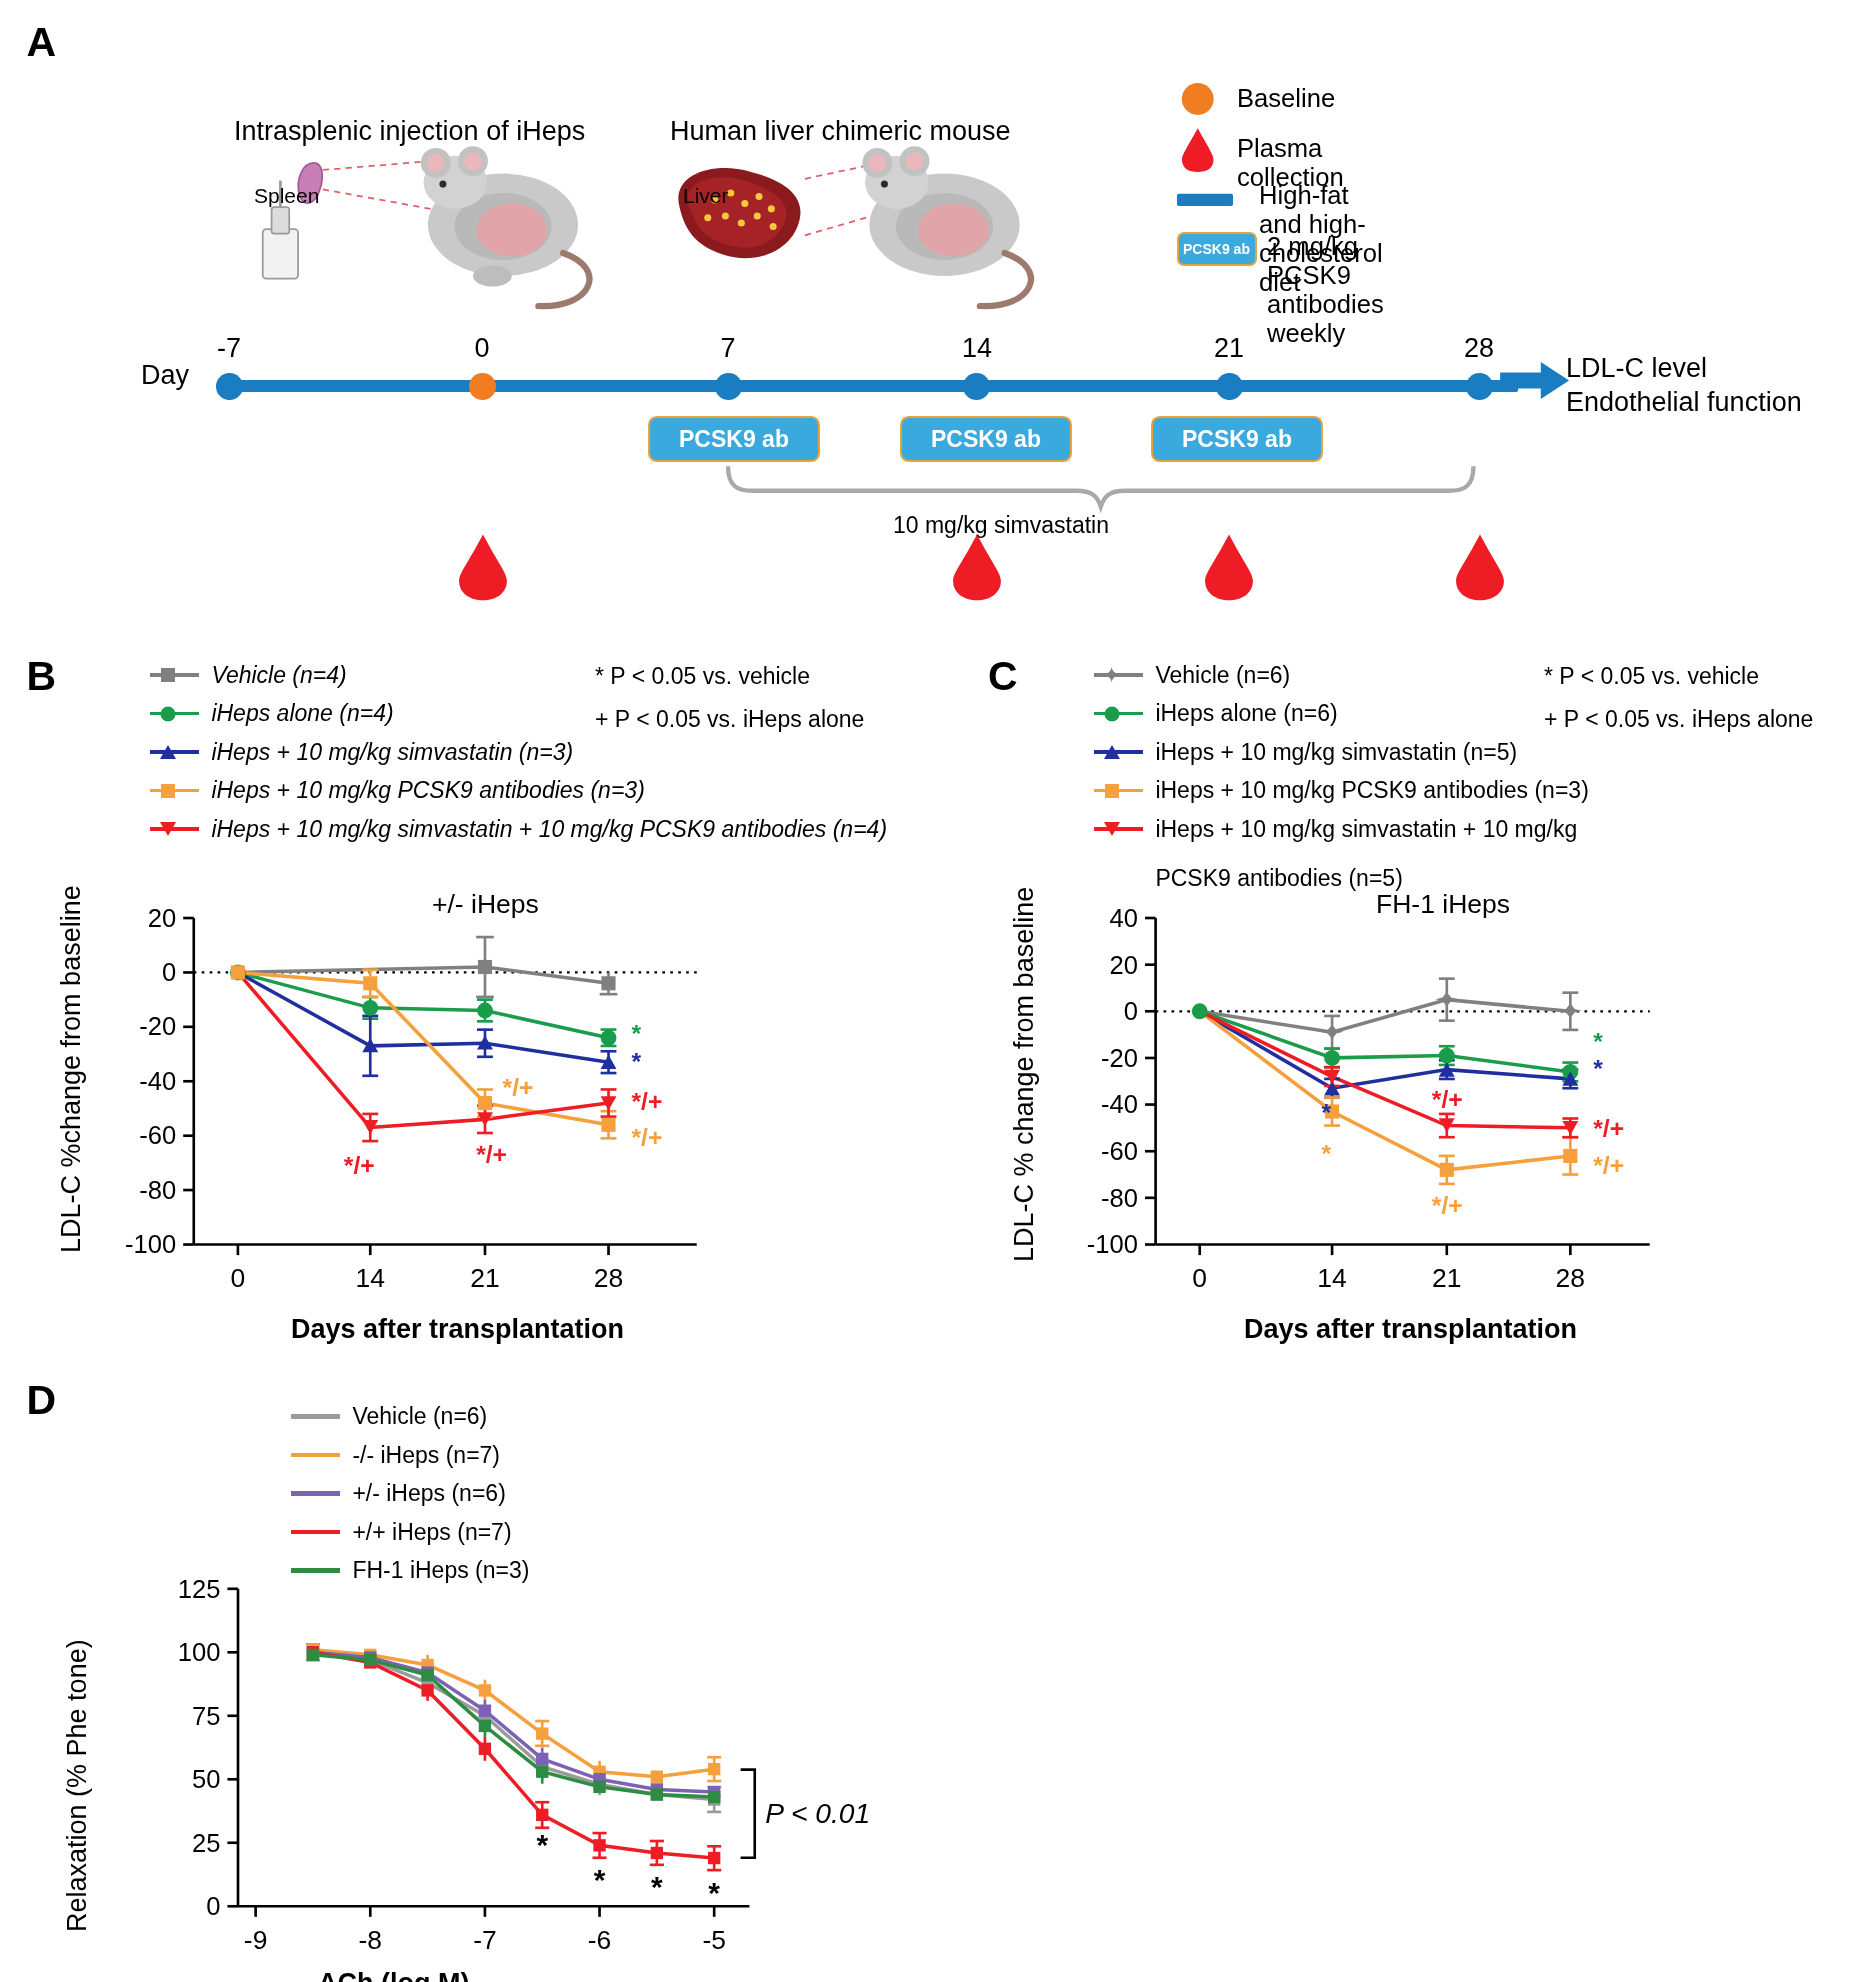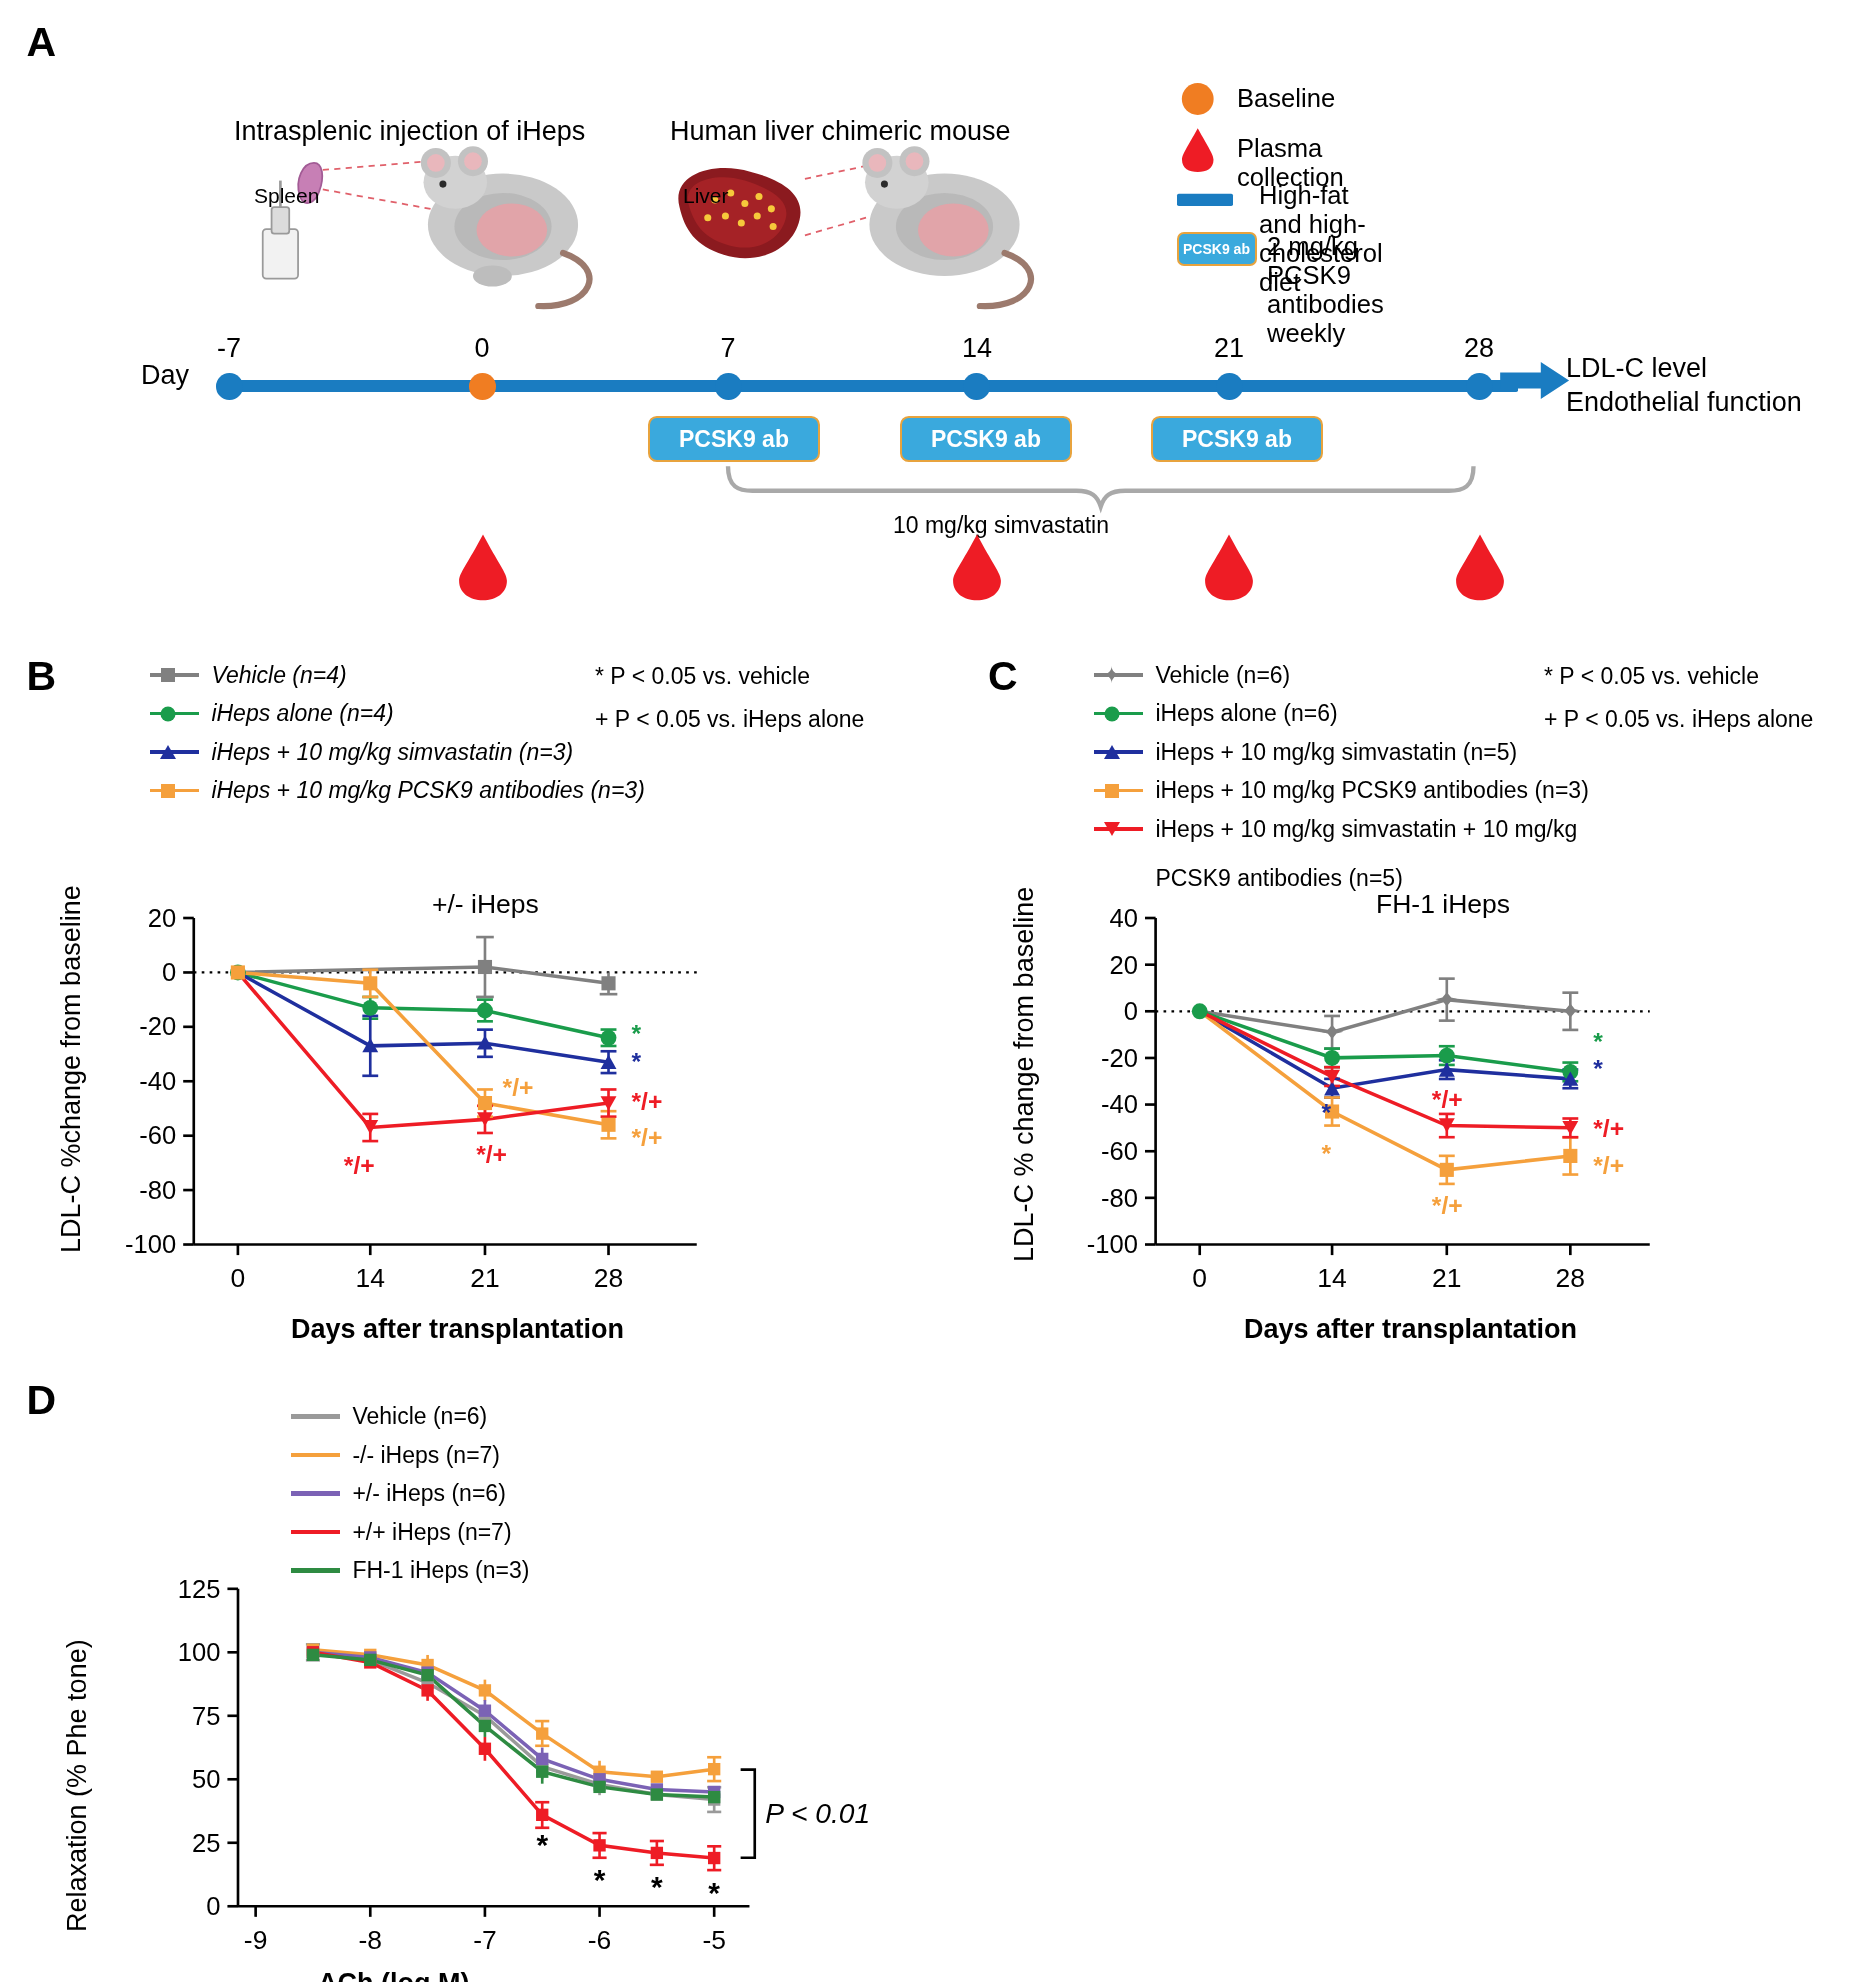--- a/index.html
+++ b/index.html
@@ -203,20 +203,26 @@
         <span class="legend-mk" style="width:0;height:0;border-left:8px solid transparent;border-right:8px solid transparent;border-bottom:14px solid #1f2f9e;"></span>
       </span>
       <span>iHeps + 10 mg/kg simvastatin (n=3)</span>
     </div>
     <div class="legend-row">
       <span class="legend-line" style="background:#f5a03c;">
         <span class="legend-mk" style="width:14px;height:14px;background:#f5a03c;"></span>
       </span>
       <span>iHeps + 10 mg/kg PCSK9 antibodies (n=3)</span>
     </div>
+    <div class="legend-row">
+      <span class="legend-line" style="background:#ee1c25;">
+        <span class="legend-mk" style="width:0;height:0;border-left:8px solid transparent;border-right:8px solid transparent;border-top:14px solid #ee1c25;"></span>
+      </span>
+      <span>iHeps + 10 mg/kg simvastatin + 10 mg/kg PCSK9 antibodies (n=4)</span>
+    </div>
   </div>
 
   <div class="abs" style="left:595px;top:19.4px;font-size:23px;">*  P &lt; 0.05 vs. vehicle</div>
   <div class="abs" style="left:595px;top:62px;font-size:23px;">+  P &lt; 0.05 vs. iHeps alone</div>
 
   <div class="plot-title" style="left:432px;top:245px;">+/- iHeps</div>
 
   <svg class="abs" style="left:132px;top:265px;" width="653" height="371" viewBox="0 0 740 420">
 
     <line x1="70" y1="10" x2="70" y2="380" stroke="#000" stroke-width="3"></line>

